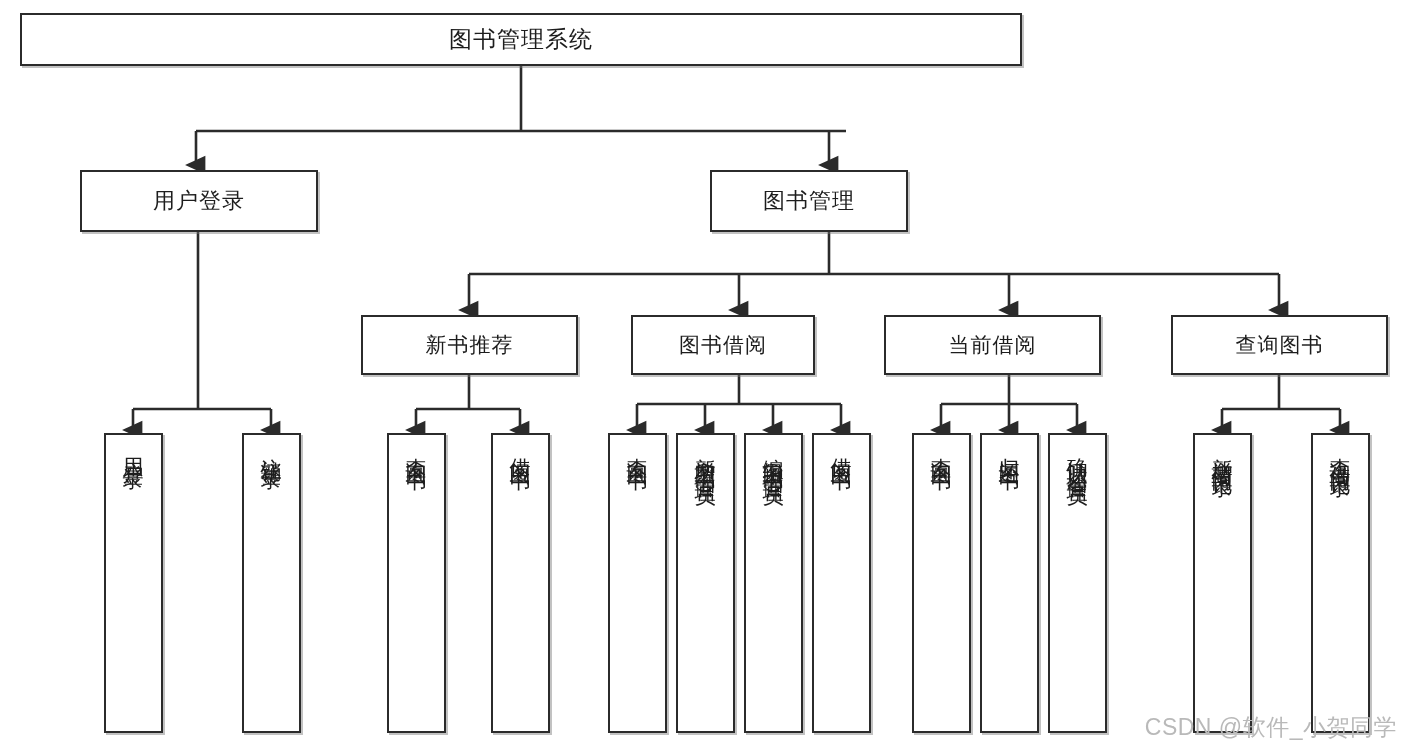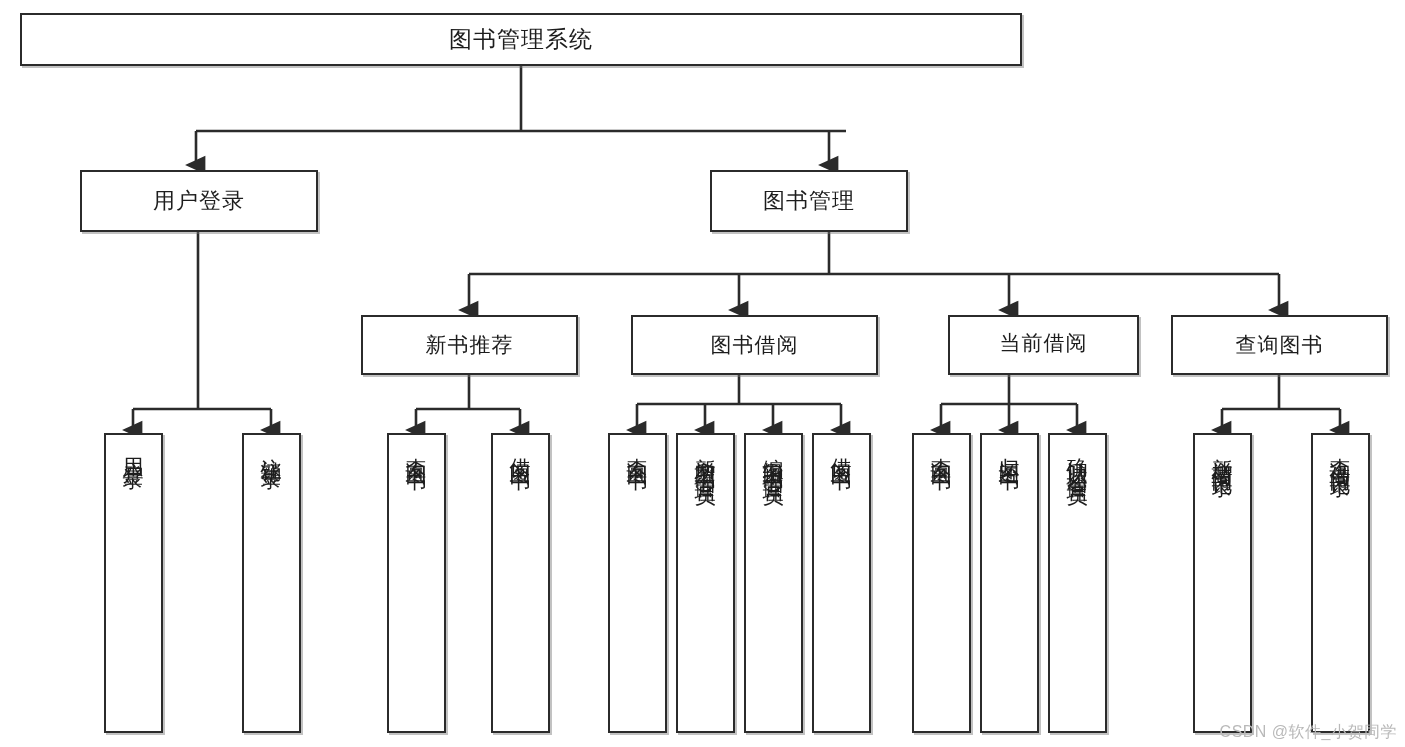--- a/index.html
+++ b/index.html
@@ -57,21 +57,21 @@
     font-size: 21px;
     letter-spacing: 4px;
     line-height: 1;
     white-space: normal;
     transform: none;
   }
   .watermark {
     position: absolute;
     right: 8px;
     bottom: 4px;
-    font-size: 16px;
+    font-size: 23px;
     color: #b9b9b9;
     letter-spacing: 0.5px;
     user-select: none;
     white-space: nowrap;
   }
 </style>
 </head>
 <body>
 
 <div id="diagram-root">
@@ -136,25 +136,25 @@
   </div>
 
   <div class="node-box level2" style="left:710px; top:170px; width:198px; height:62px;">
     <span class="node-label">图书管理</span>
   </div>
 
   <div class="node-box level3" style="left:361px; top:315px; width:217px; height:60px;">
     <span class="node-label">新书推荐</span>
   </div>
 
-  <div class="node-box level3" style="left:631px; top:315px; width:247px; height:60px;">
+  <div class="node-box level3" style="left:631px; top:315px; width:184px; height:60px;">
     <span class="node-label">图书借阅</span>
   </div>
 
-  <div class="node-box level3" style="left:948px; top:315px; width:191px; height:60px;font-family:Liberation Mono, monospace;">
+  <div class="node-box level3" style="left:884px; top:315px; width:217px; height:60px;">
     <span class="node-label">当前借阅</span>
   </div>
 
   <div class="node-box level3" style="left:1171px; top:315px; width:217px; height:60px;">
     <span class="node-label">查询图书</span>
   </div>
 
   <div class="node-box leaf" style="left:104px; top:433px; width:59px; height:300px;">
     <span class="node-label">用户登录</span>
   </div>

